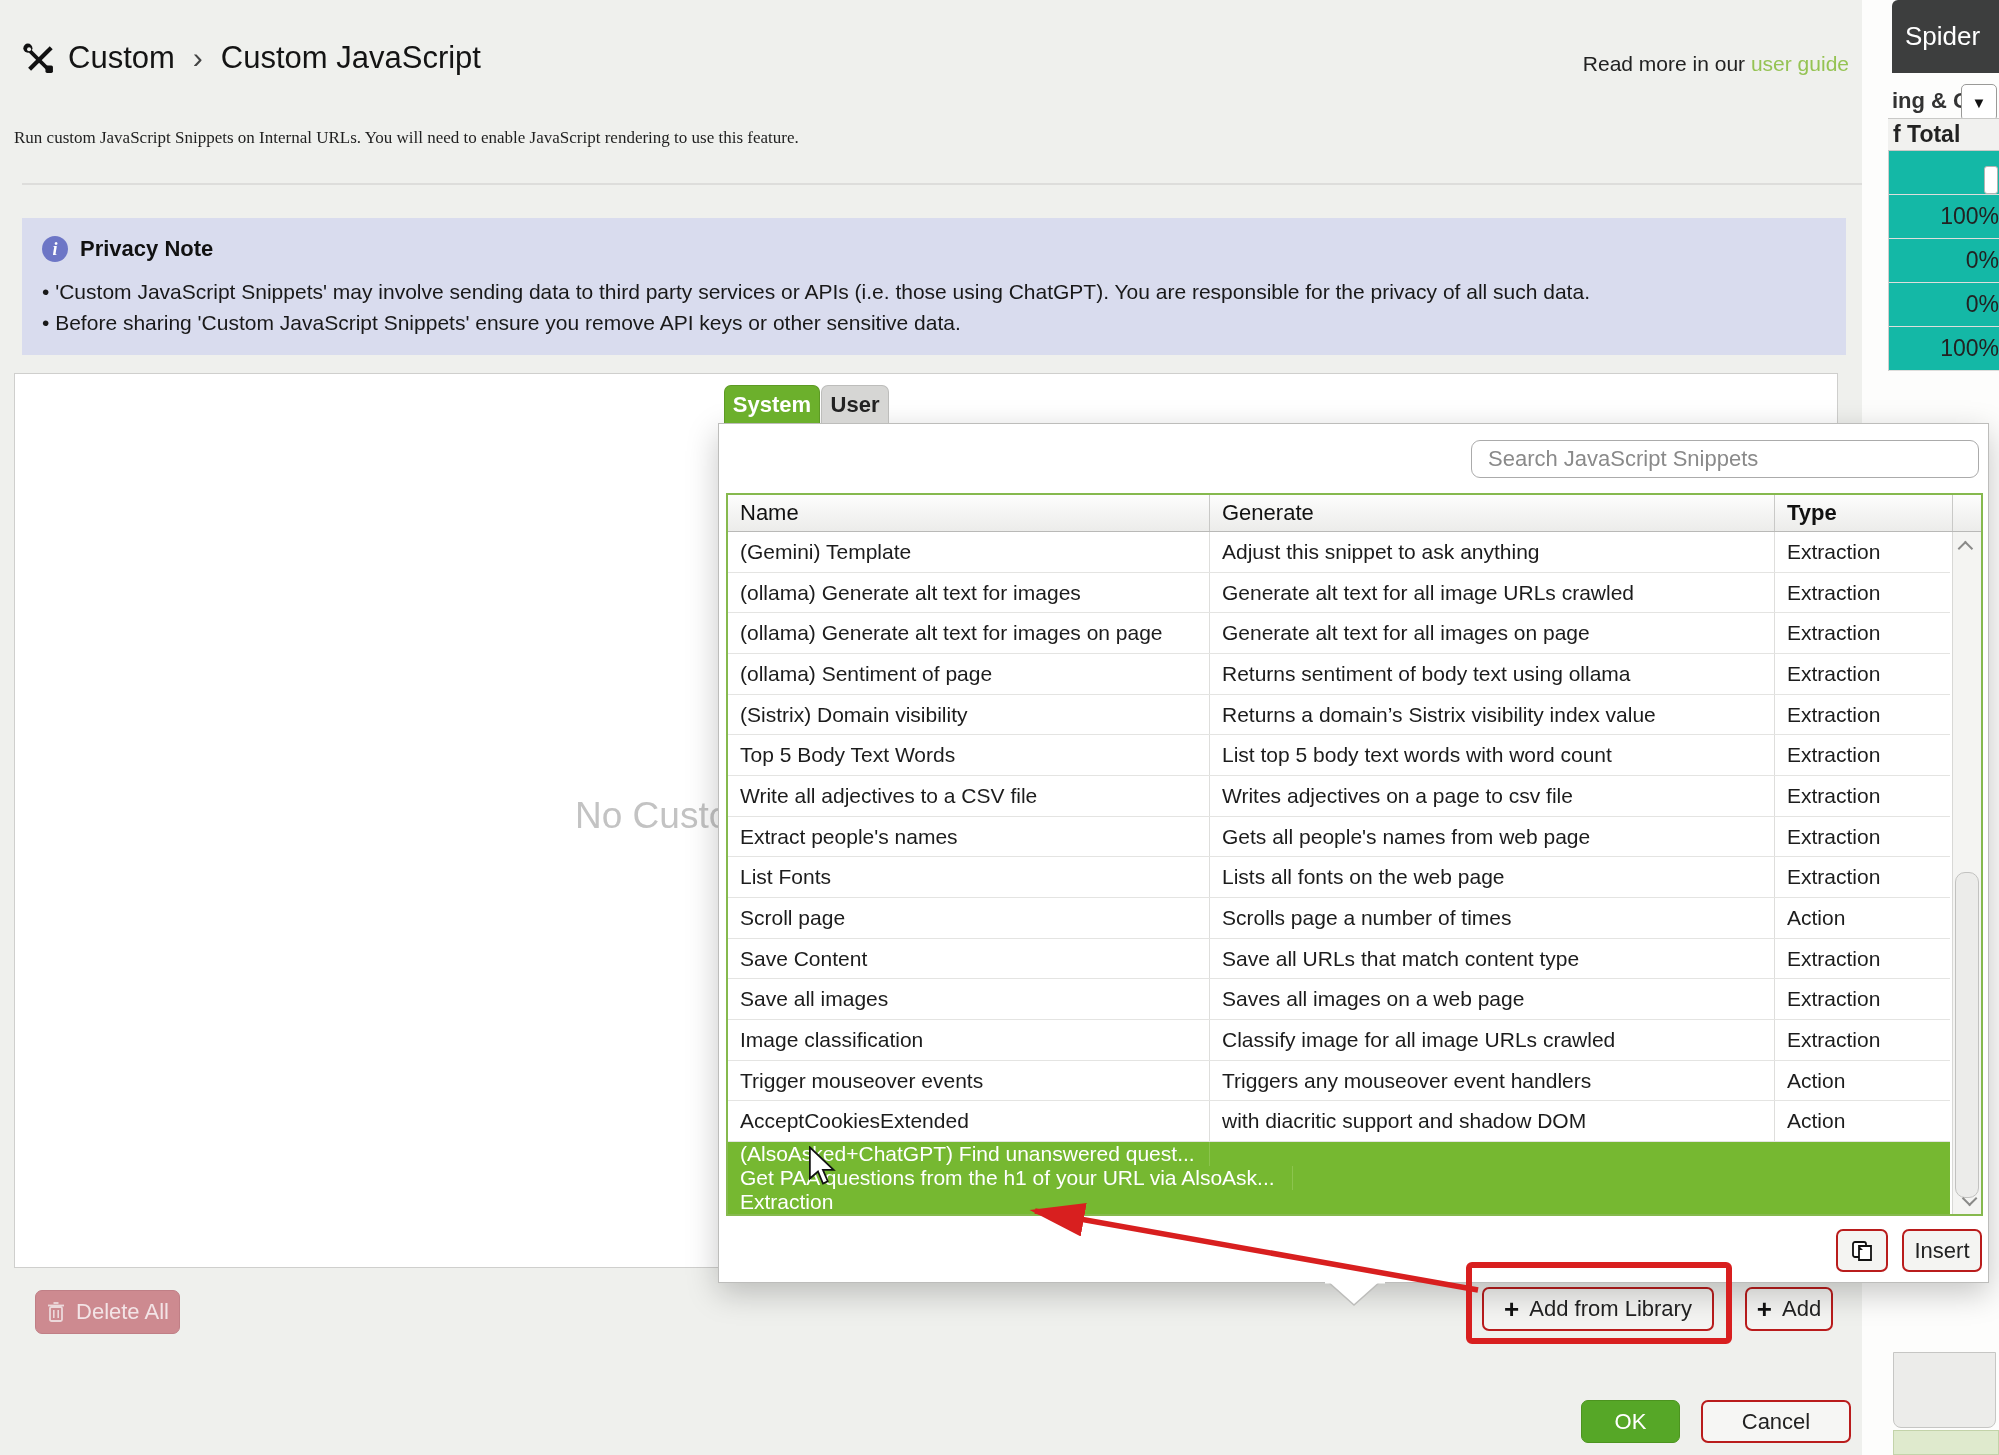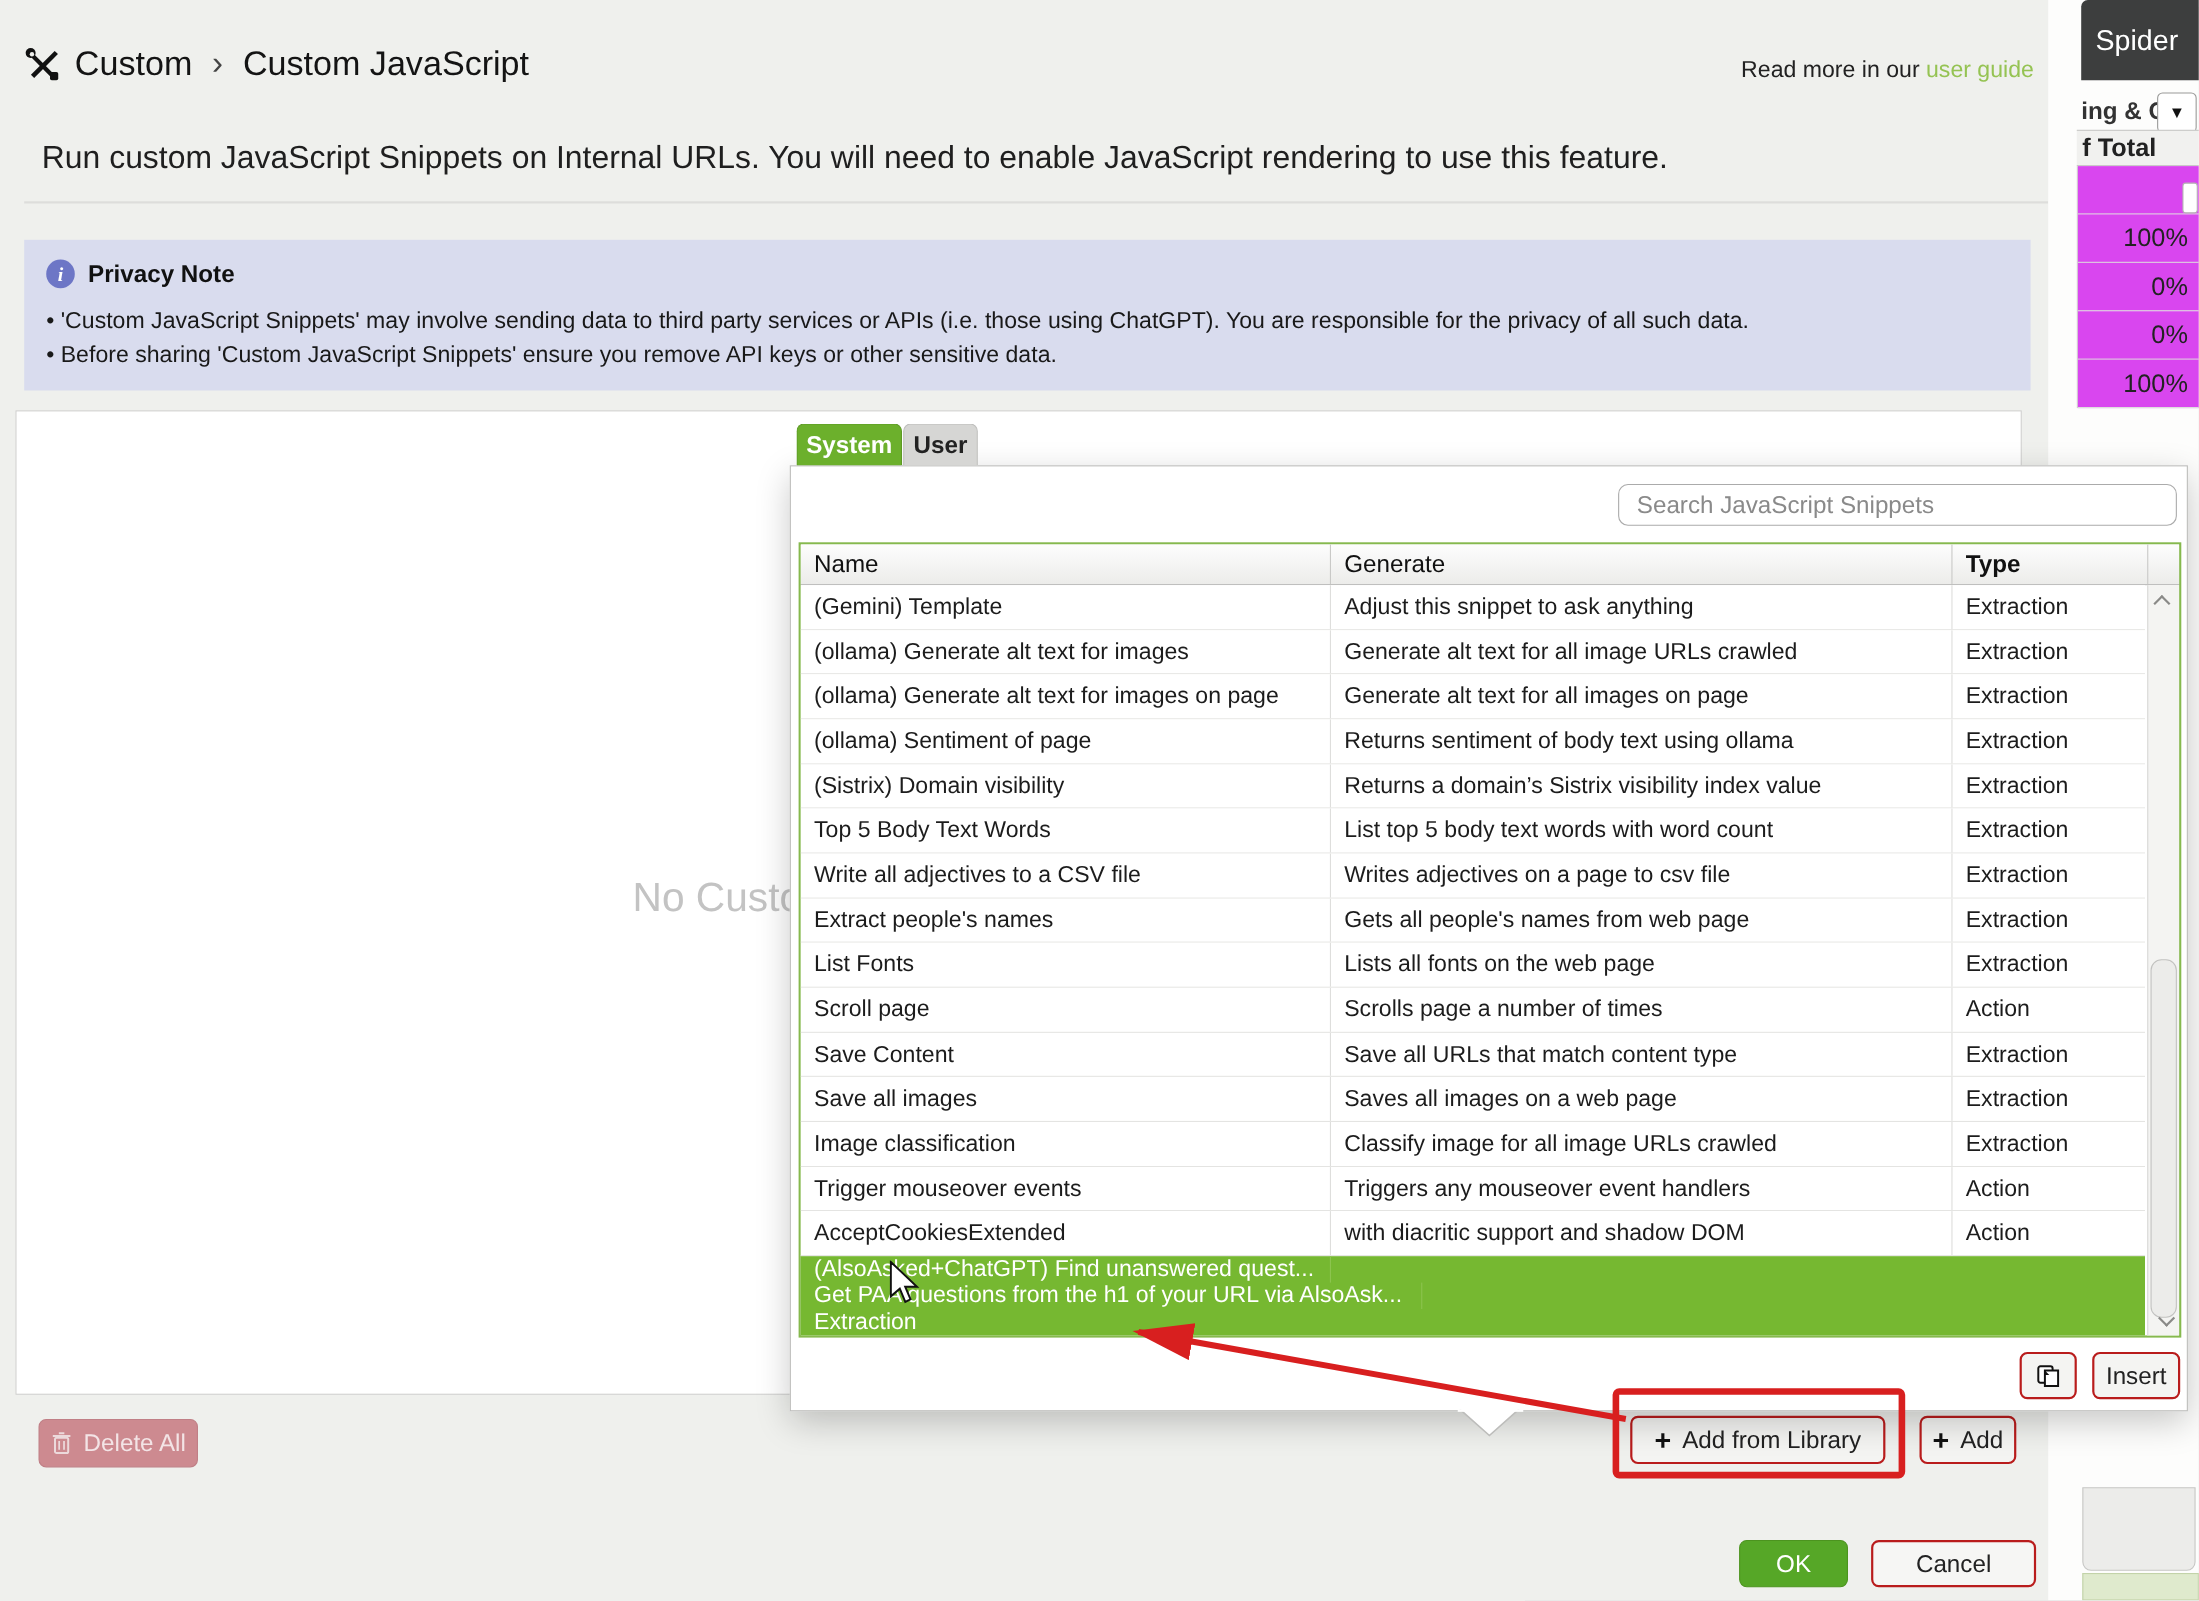--- a/index.html
+++ b/index.html
@@ -6,21 +6,21 @@
   body { background:#cfcfcd; font-family:"Liberation Sans", sans-serif; }
   #stage{ position:relative; width:1999px; height:1455px; background:#eff0ed; overflow:hidden;
           font-family:"Liberation Sans", sans-serif; color:#1c1c1c; }
   .abs{ position:absolute; }
 
   
   .crumb-row{ left:22px; top:40px; display:flex; align-items:center; gap:14px; font-size:31px; color:#141414;}
   .crumb-sep{ color:#444; font-size:30px; padding:0 4px;}
   .readmore{ right:150px; top:52px; font-size:21px; color:#222;}
   .readmore a{ color:var(--link_green,#95c353); text-decoration:none;}
-  .descr{ left:38px; top:128px; font-size:29px; color:#1f1f1f;}
+  .descr{ left:14px; top:128px; font-size:17px; color:#1f1f1f;font-family:Liberation Serif, serif;}
   .divider{ left:22px; top:183px; width:1840px; height:2px; background:#dddddb;}
 
   
   .privacy{ left:22px; top:218px; width:1824px; height:137px; background:var(--privacy_bg,#d9dcee); padding:18px 20px;}
   .privacy-title{ display:flex; align-items:center; gap:12px; font-size:22px; font-weight:bold; color:#111;}
   .info-dot{ width:26px; height:26px; border-radius:50%; background:#6d76c6; color:#fff; display:flex;
              align-items:center; justify-content:center; font-size:18px; font-weight:bold;
              font-family:"Liberation Serif",serif; font-style:italic;}
   .privacy-bullets{ margin-top:14px; font-size:21px; color:#191919; line-height:31px;}
 
@@ -47,21 +47,21 @@
                color:#fff; font-size:26px; display:flex; align-items:center; padding-left:13px; border-radius:6px 0 0 0;}
   .side-filter{ position:absolute; left:26px; top:84px; width:111px; height:34px; display:flex; align-items:center;}
   .side-filter-label{ font-size:22px; font-weight:bold; color:#333; padding-left:4px; white-space:nowrap; overflow:hidden;}
   .side-dd{ position:absolute; right:2px; top:-2px; width:36px; height:37px; background:#fff; border:1px solid #9a9a98;
             border-radius:5px; display:flex; align-items:center; justify-content:center; font-size:15px; color:#111;}
   .side-col-header{ position:absolute; left:26px; top:118px; width:111px; height:33px; border-top:1px solid #c9c9c7;
             border-bottom:1px solid #c9c9c7; font-size:23px; font-weight:bold; color:#222; display:flex;
             align-items:center; padding-left:5px; background:#f1f1ef;}
   .side-values{ position:absolute; left:26px; top:151px; width:111px; border-left:1px solid #cfcfcd; background:#fff;}
   .side-val{ height:44px; border-bottom:1px solid #dededc; font-size:23px; color:#222; display:flex;
-             align-items:center; justify-content:flex-end; padding-right:10px; background:#d946ef;}
+             align-items:center; justify-content:flex-end; background:#14b8a6;}
   .mini-control{ position:absolute; left:122px; top:166px; width:14px; height:28px; background:#fff;
                  border:1px solid #b5b5b3; border-radius:3px;}
   .side-scroll-block{ position:absolute; left:31px; top:1352px; width:103px; height:76px; background:#ececea;
                  border:1px solid #c6c6c4; border-radius:0 0 8px 8px;}
   .side-green-block{ position:absolute; left:31px; top:1430px; width:106px; height:25px; background:#dfeacd;
                  border:1px solid #c3d3a9;}
 
   
   .dialog{ left:718px; top:423px; width:1271px; height:860px; background:#fff; border:1px solid #bdbdbb;
            box-shadow:0 10px 30px rgba(0,0,0,.22); z-index:10;}

